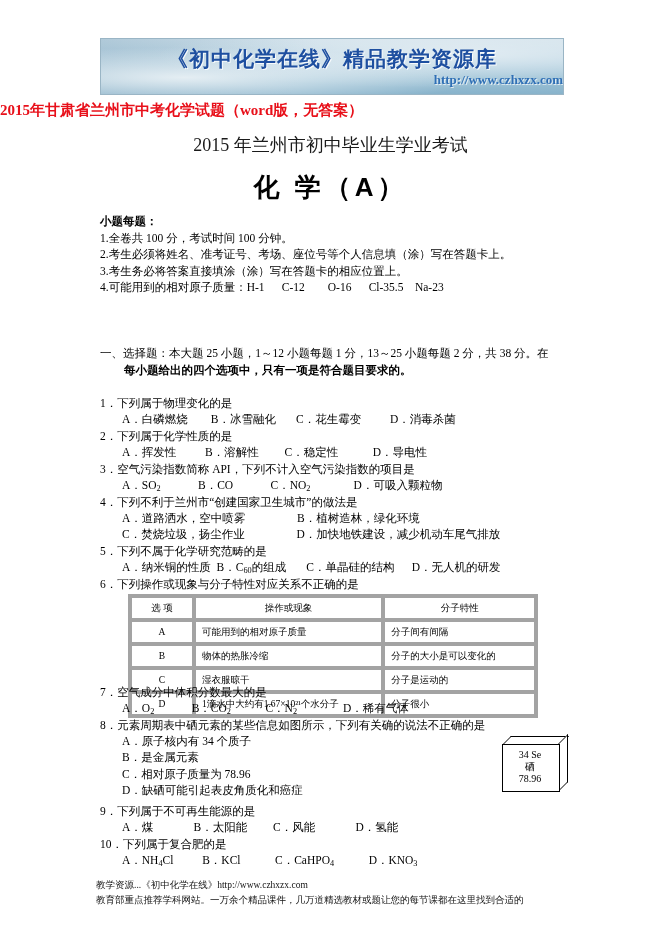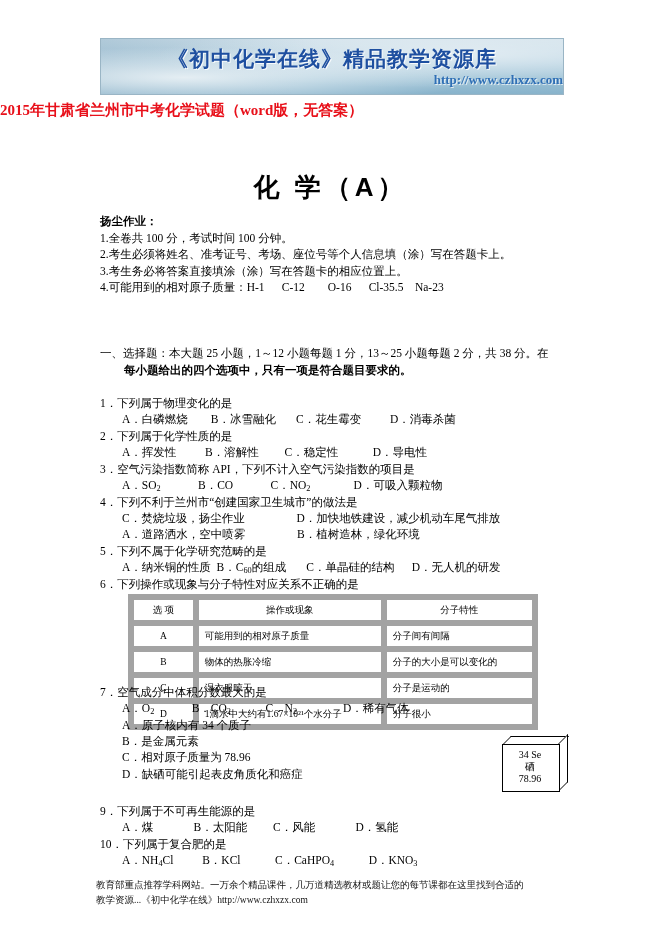--- a/index.html
+++ b/index.html
@@ -81,21 +81,21 @@
     font-size:11.5px;line-height:16.2px;
   }
   .q-stem{display:block;}
   .opt-row{display:block;padding-left:22px;white-space:pre;}
   
   .tbl{
     position:absolute;left:128px;top:541px;width:410px;
     border-collapse:collapse;font-size:9.5px;
   }
   .tbl th,.tbl td{
-    border:6px solid #a3a3a3;padding:2px 5px;height:16px;
+    border:4px solid #a3a3a3;padding:2px 5px;height:16px;
     text-align:center;font-weight:normal;
   }
   .tbl td.left{text-align:left;padding-left:6px;}
   .tbl .c1{width:56px;}
   .tbl .c2{width:196px;}
   .tbl .c3{width:158px;}
   
   .cube{
     position:absolute;left:502px;top:736px;width:66px;height:54px;
   }
@@ -130,24 +130,25 @@
 <body>
 
 <div class="page">
 
   <div class="banner">
     <div class="banner-title">《初中化学在线》精品教学资源库</div>
     <div class="banner-sub">http://www.czhxzx.com</div>
   </div>
 
   <div class="red-title">2015年甘肃省兰州市中考化学试题（word版，无答案）</div>
+  <div class="doc-title">2015 年兰州市初中毕业生学业考试</div>
   <div class="subject">化    学（A）</div>
 
   <div class="notice">
-    <div class="nt-head">扬尘作业：</div>
+    <div class="nt-head">小题每题：</div>
     <span class="nl">1.全卷共 100 分，考试时间 100 分钟。</span>
     <span class="nl">2.考生必须将姓名、准考证号、考场、座位号等个人信息填（涂）写在答题卡上。</span>
     <span class="nl">3.考生务必将答案直接填涂（涂）写在答题卡的相应位置上。</span>
     <span class="nl">4.可能用到的相对原子质量：H-1      C-12        O-16      Cl-35.5    Na-23</span>
   </div>
 
   <div class="sec1">
     <span class="s1-line1">一、选择题：本大题 25 小题，1～12 小题每题 1 分，13～25 小题每题 2 分，共 38 分。在</span>
     <span class="s1-line2">每小题给出的四个选项中，只有一项是符合题目要求的。</span>
   </div>
@@ -162,22 +163,22 @@
     <span class="opt-row">A．挥发性          B．溶解性         C．稳定性            D．导电性</span>
   </div>
 
   <div class="q-block" style="top:461px">
     <span class="q-stem">3．空气污染指数简称 API，下列不计入空气污染指数的项目是</span>
     <span class="opt-row">A．SO<sub>2</sub>             B．CO             C．NO<sub>2</sub>               D．可吸入颗粒物</span>
   </div>
 
   <div class="q-block" style="top:494px">
     <span class="q-stem">4．下列不利于兰州市“创建国家卫生城市”的做法是</span>
+    <span class="opt-row">A．道路洒水，空中喷雾                  B．植树造林，绿化环境</span>
     <span class="opt-row">C．焚烧垃圾，扬尘作业                  D．加快地铁建设，减少机动车尾气排放</span>
-    <span class="opt-row">A．道路洒水，空中喷雾                  B．植树造林，绿化环境</span>
   </div>
 
   <div class="q-block" style="top:543px">
     <span class="q-stem">5．下列不属于化学研究范畴的是</span>
     <span class="opt-row">A．纳米铜的性质  B．C<sub>60</sub>的组成       C．单晶硅的结构      D．无人机的研发</span>
   </div>
 
   <div class="q-block" style="top:576px">
     <span class="q-stem">6．下列操作或现象与分子特性对应关系不正确的是</span>
   </div>
@@ -211,20 +212,21 @@
     </tr>
   </tbody>
     </table>
 
   <div class="q-block" style="top:684px">
     <span class="q-stem">7．空气成分中体积分数最大的是</span>
     <span class="opt-row">A．O<sub>2</sub>             B．CO<sub>2</sub>            C．N<sub>2</sub>                D．稀有气体</span>
   </div>
 
   <div class="q-block" style="top:717px">
+    <span class="q-stem">8．元素周期表中硒元素的某些信息如图所示，下列有关确的说法不正确的是</span>
     <span class="opt-row">A．原子核内有 34 个质子</span>
     <span class="opt-row">B．是金属元素</span>
     <span class="opt-row">C．相对原子质量为 78.96</span>
     <span class="opt-row">D．缺硒可能引起表皮角质化和癌症</span>
   </div>
 
   <div class="cube">
     <div class="top"></div>
     <div class="side"></div>
     <div class="face"></div>
@@ -239,17 +241,17 @@
     <span class="q-stem">9．下列属于不可再生能源的是</span>
     <span class="opt-row">A．煤              B．太阳能         C．风能              D．氢能</span>
   </div>
 
   <div class="q-block" style="top:836px">
     <span class="q-stem">10．下列属于复合肥的是</span>
     <span class="opt-row">A．NH<sub>4</sub>Cl          B．KCl            C．CaHPO<sub>4</sub>            D．KNO<sub>3</sub></span>
   </div>
 
   <div class="footer">
+    <span class="fl">教学资源...《初中化学在线》http://www.czhxzx.com</span>
     <span class="fl">教育部重点推荐学科网站。一万余个精品课件，几万道精选教材或题让您的每节课都在这里找到合适的</span>
-    <span class="fl">教学资源...《初中化学在线》http://www.czhxzx.com</span>
   </div>
 
 </div>
 
 </body></html>

